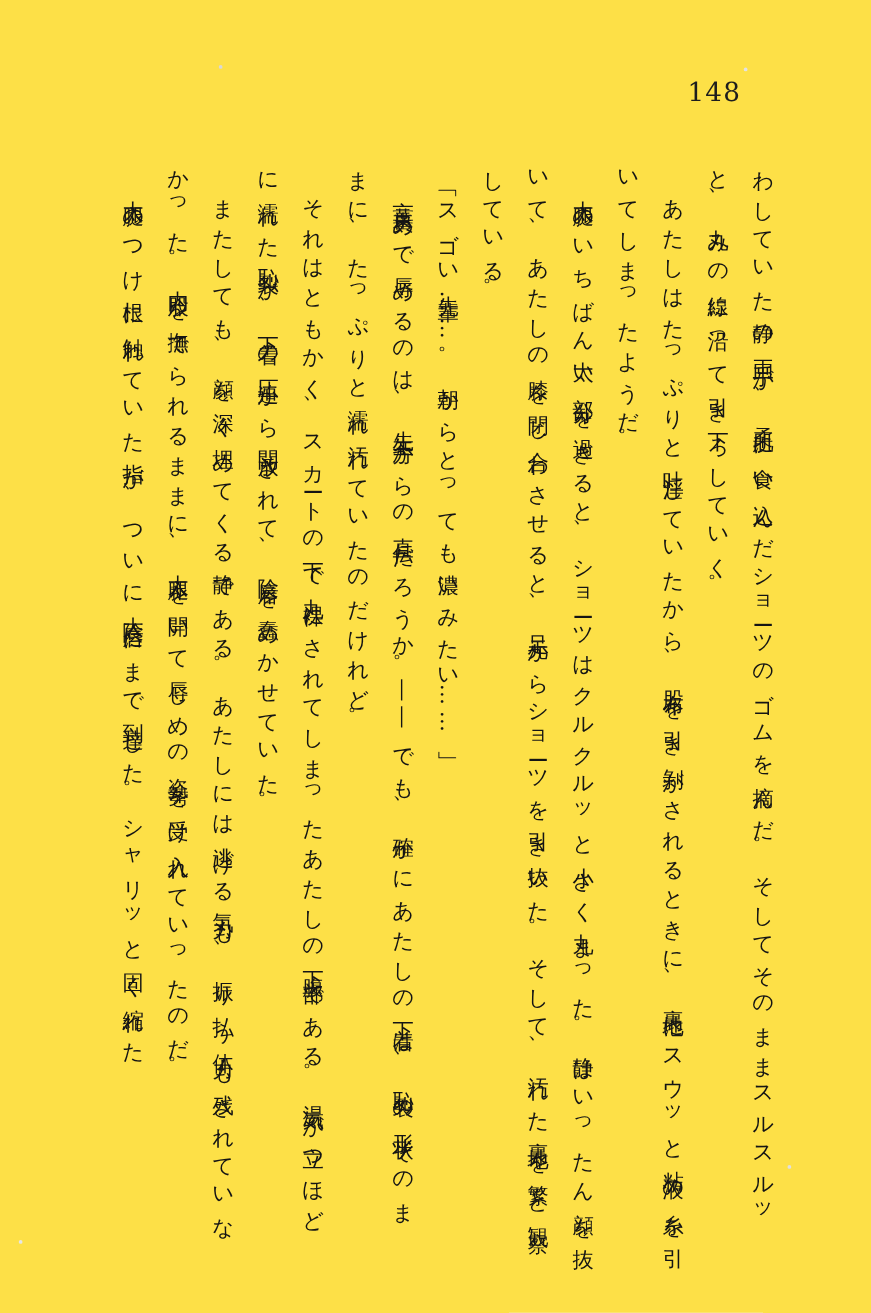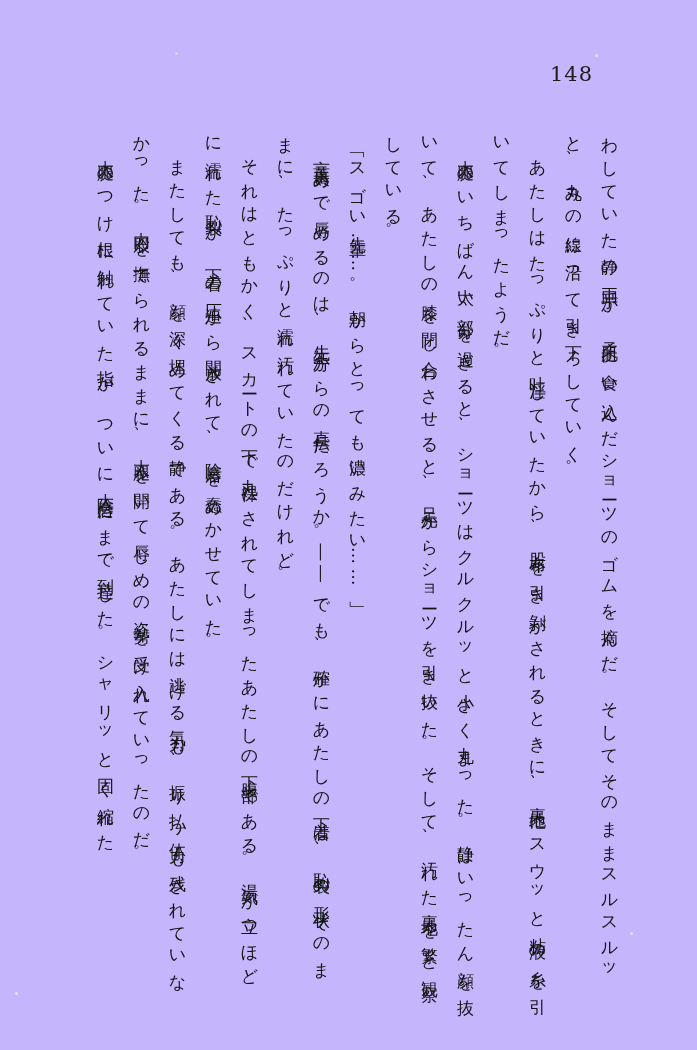--- a/index.html
+++ b/index.html
@@ -9,21 +9,21 @@
   body {
     width: 697px;
     height: 1050px;
     background: #f6f6f6;
     overflow: hidden;
   }
   .page {
     position: relative;
     width: 697px;
     height: 1050px;
-    background: #c4b5fd;
+    background: #fde047;
     color: #161616;
   }
   
   .page::after {
     content: "";
     position: absolute;
     left: 175px; top: 52px;
     width: 3px; height: 3px;
     background: #d8d8d8;
     border-radius: 50%;

